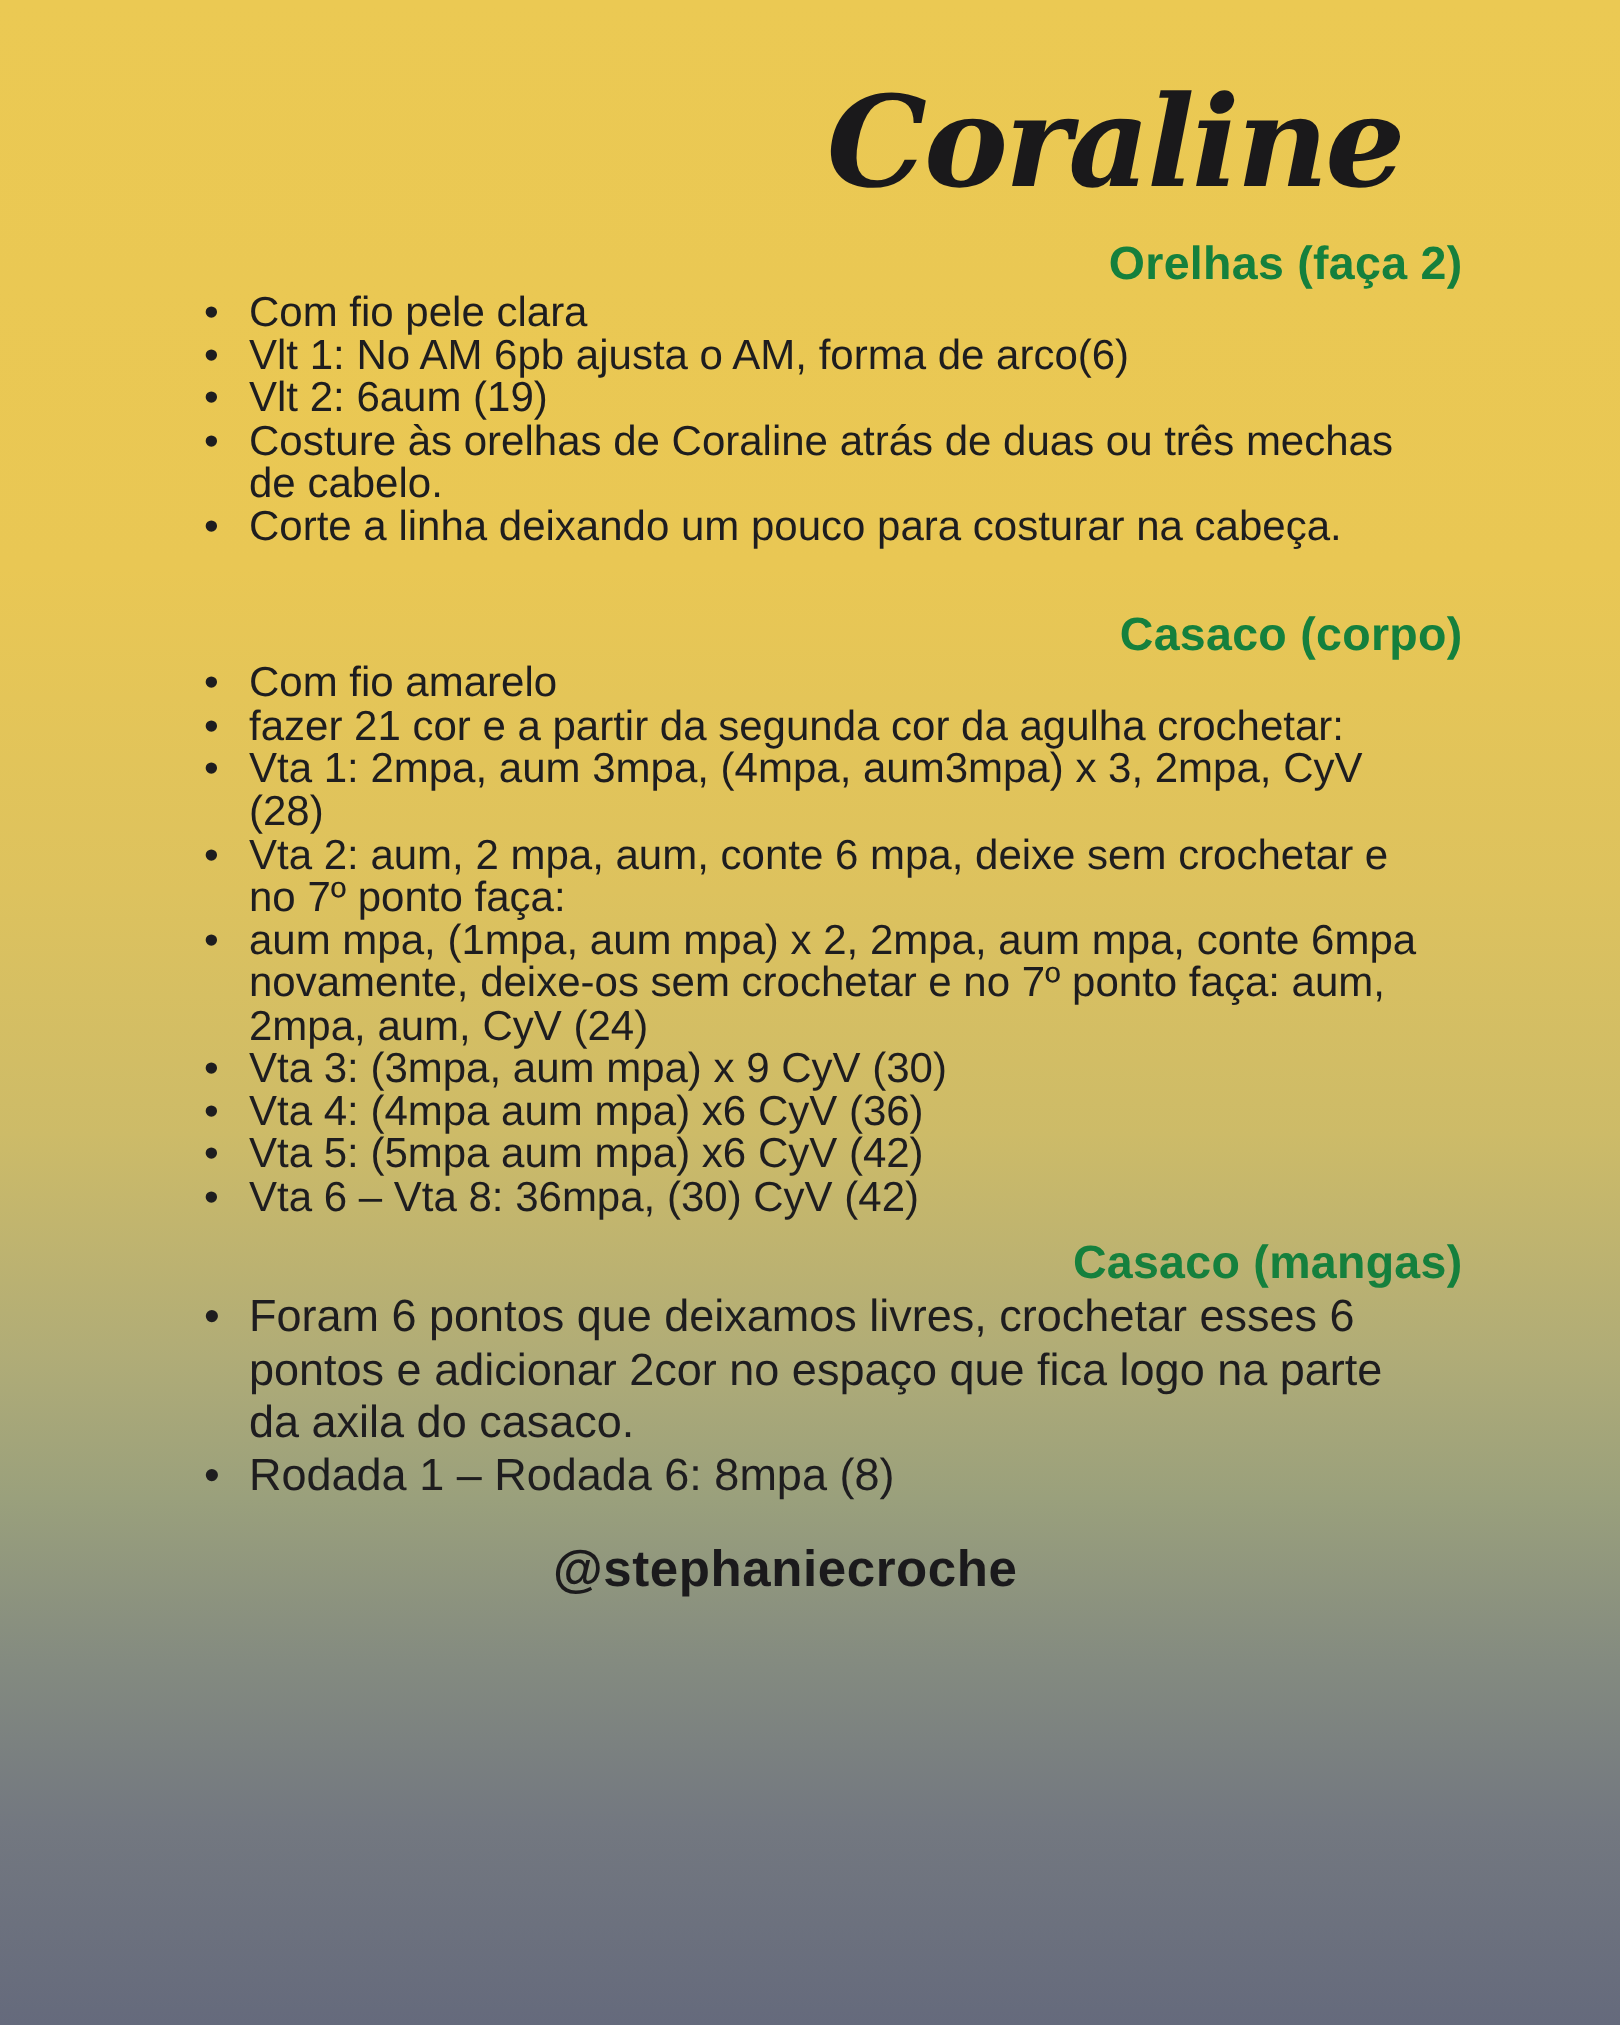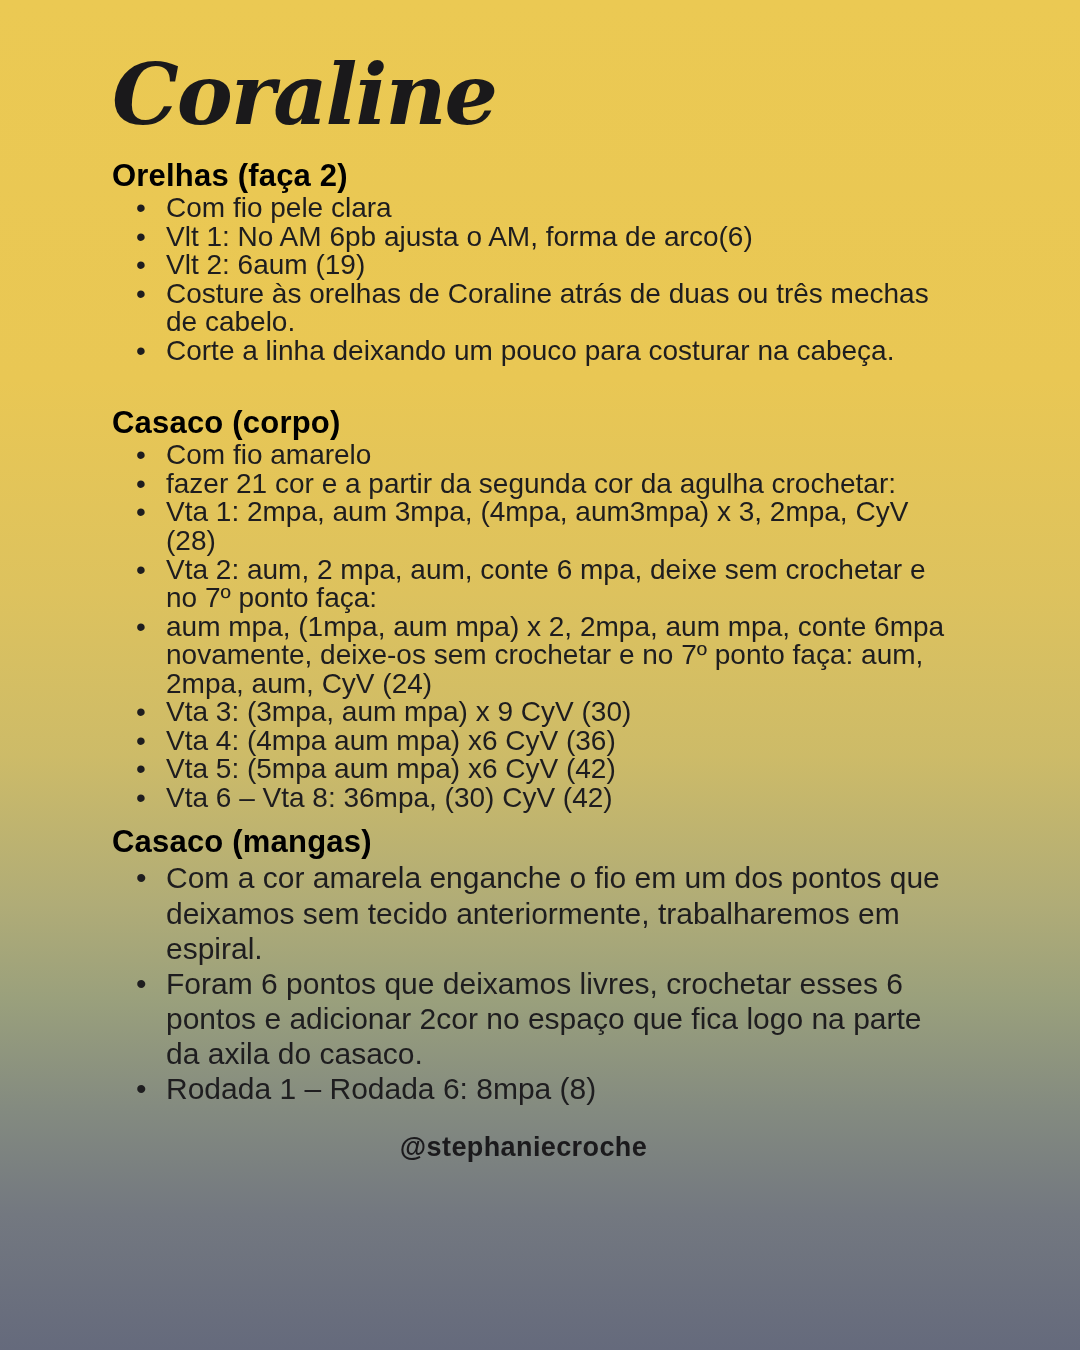--- a/index.html
+++ b/index.html
@@ -25,31 +25,32 @@
     width: 1080px;
     height: 1350px;
     padding: 0 105px 0 112px;
   }
   .title {
     font-family: "DejaVu Serif", serif;
     font-style: italic;
     font-weight: 700;
     font-size: 84px;
     line-height: 1.12;
-    text-align: left;
+    text-align: right;
     margin: 48px 40px 0 0;
     color: #1a191b;
     letter-spacing: -2px;
   }
   .section-heading {
     font-size: 31px;
     font-weight: 700;
     margin: 0;
-    color: #000000;
+    color: #15803d;
     letter-spacing: 0.2px;
+    text-align: right;
   }
   .heading-1 { margin-top: 16px; }
   .heading-2 { margin-top: 40px; }
   .heading-3 { margin-top: 12px; }
   ul.bullets {
     list-style: none;
     margin: 0;
     padding: 0;
     max-width: 845px;
   }
@@ -68,21 +69,21 @@
     position: absolute;
     left: 24px;
     top: 0;
   }
   .list-3 li.bullet {
     font-size: 30px;
     line-height: 1.17;
   }
   .footer {
     text-align: center;
-    font-size: 27px;
+    font-size: 34px;
     font-weight: 700;
     margin: 26px 40px 0 0;
     color: #1b1a1c;
     letter-spacing: 0.4px;
   }
 </style>
 </head>
 <body>
 
 <div class="page">
@@ -111,21 +112,20 @@
       <li class="bullet">Vta 3: (3mpa, aum mpa) x 9 CyV (30)</li>
       <li class="bullet">Vta 4: (4mpa aum mpa) x6 CyV (36)</li>
       <li class="bullet">Vta 5: (5mpa aum mpa) x6 CyV (42)</li>
       <li class="bullet">Vta 6 – Vta 8: 36mpa, (30) CyV (42)</li>
     </ul>
   </section>
 
   <section>
     <h2 class="section-heading heading-3">Casaco (mangas)</h2>
     <ul class="bullets list-3">
-      <li class="bullet">Com a cor amarela enganche o fio em um dos pontos que deixamos sem tecido anteriormente, trabalharemos em espiral.</li>
       <li class="bullet">Foram 6 pontos que deixamos livres, crochetar esses 6 pontos e adicionar 2cor no espaço que fica logo na parte da axila do casaco.</li>
       <li class="bullet">Rodada 1 – Rodada 6: 8mpa (8)</li>
     </ul>
   </section>
 
   <div class="footer">@stephaniecroche</div>
 
 </div>
 
 </body></html>

